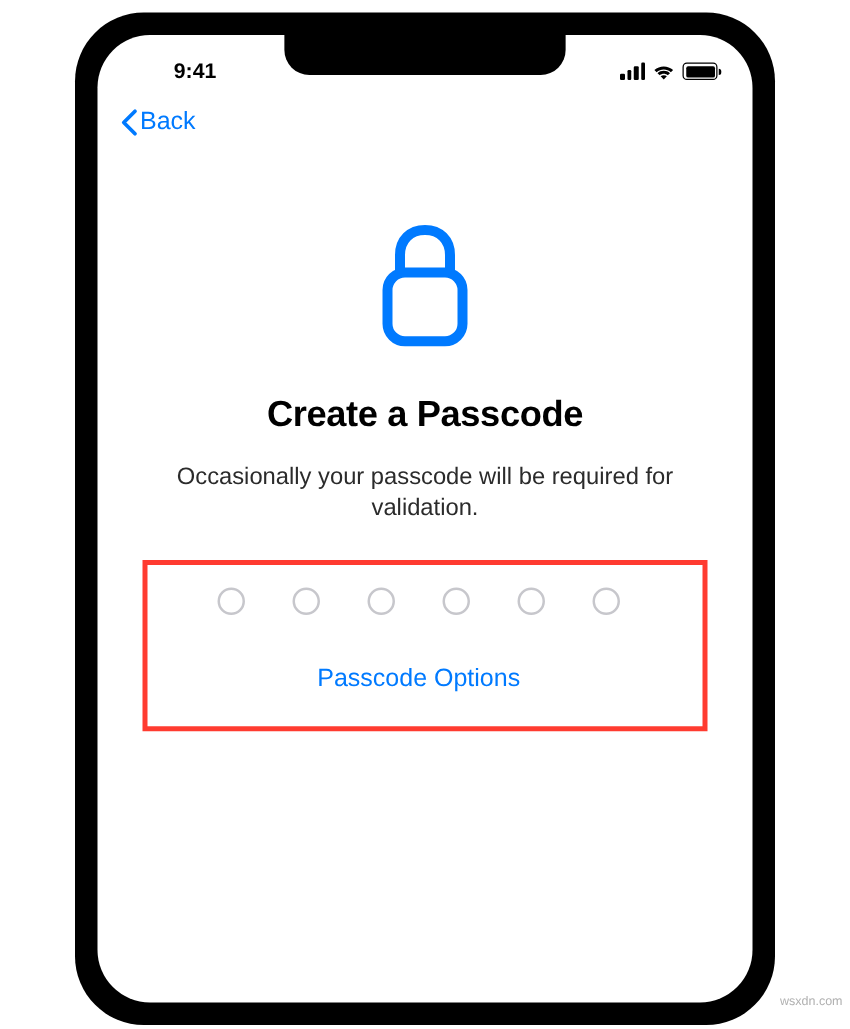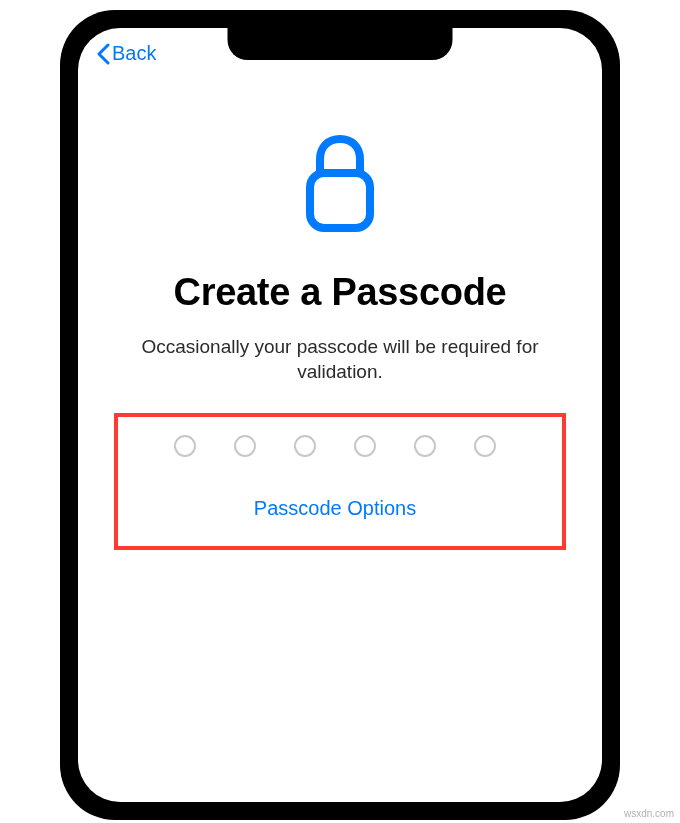--- a/index.html
+++ b/index.html
@@ -139,21 +139,21 @@
       display: flex;
       align-items: center;
       justify-content: center;
     }
     .lock-icon svg {
       width: 80px;
       height: 110px;
       display: block;
     }
     .title {
-      font-size: 38px;
+      font-size: 29px;
       font-weight: 700;
       color: #000;
       margin-bottom: 20px;
       letter-spacing: -0.3px;
     }
     .subtitle {
       font-size: 19px;
       color: #2b2b2b;
       line-height: 1.35;
       margin: 0 20px 22px 20px;
@@ -183,34 +183,56 @@
       border-radius: 50%;
     }
     .passcode-options {
       color: #007AFF;
       font-size: 20px;
       font-weight: 400;
       cursor: pointer;
     }
     .watermark {
       position: absolute;
-      bottom: 4px;
+      bottom: 16px;
       right: 6px;
       font-size: 10px;
       color: #b0b0b0;
     }
   </style>
 </head>
 <body>
 
 <div class="phone-frame">
   <div class="phone-inner">
     <div class="screen">
       <div class="notch"></div>
 
+      <div class="status-bar">
+        <div class="status-time">9:41</div>
+        <div class="status-icons">
+          <div class="signal-icon">
+            <div class="signal-bar"></div>
+            <div class="signal-bar"></div>
+            <div class="signal-bar"></div>
+            <div class="signal-bar"></div>
+          </div>
+          <div class="wifi-icon">
+            <svg viewBox="0 0 18 14" fill="none">
+              <path d="M9 13.5 L6.5 11 C7.8 9.8 10.2 9.8 11.5 11 Z" fill="#000"></path>
+              <path d="M4 8.5 C6.8 6 11.2 6 14 8.5 L12.2 10.2 C10.4 8.6 7.6 8.6 5.8 10.2 Z" fill="#000"></path>
+              <path d="M1.5 6 C5.7 2.2 12.3 2.2 16.5 6 L14.7 7.7 C11.5 4.8 6.5 4.8 3.3 7.7 Z" fill="#000"></path>
+            </svg>
+          </div>
+          <div class="battery-icon">
+            <div class="battery-fill"></div>
+            <div class="battery-tip"></div>
+          </div>
+        </div>
+      </div>
 
       <div class="nav-bar">
         <div class="back-button">
           <span class="back-chevron">
             <svg viewBox="0 0 14 22" fill="none">
               <path d="M12 2 L3 11 L12 20" stroke="#007AFF" stroke-width="3" stroke-linecap="round" stroke-linejoin="round"></path>
             </svg>
           </span>
           <span>Back</span>
         </div>

